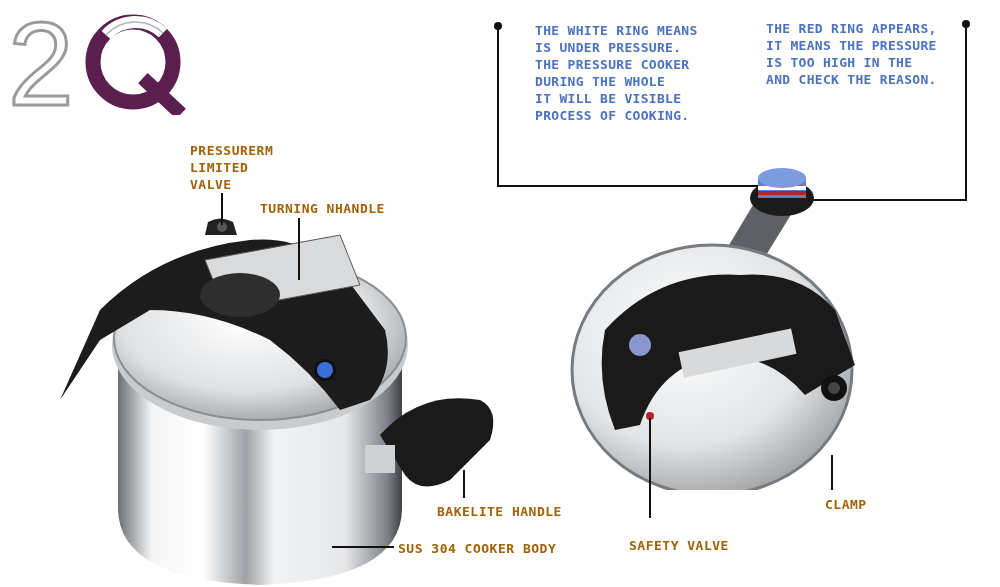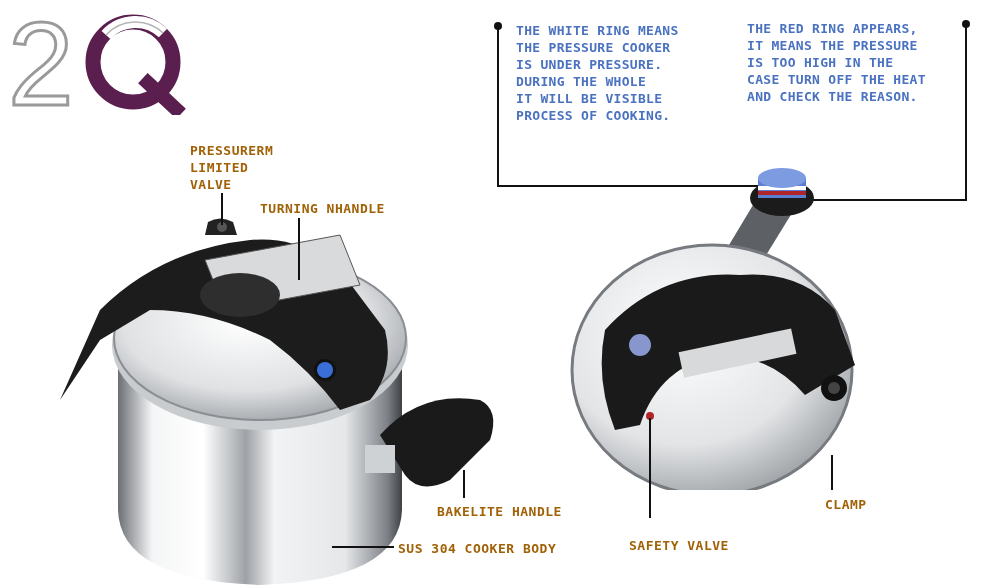--- a/index.html
+++ b/index.html
@@ -1,51 +1,50 @@
 <!DOCTYPE html>
 <html><head>
 <meta charset="utf-8">
 <style>
   html, body { margin:0; padding:0; background:#ffffff; }
   body { width:1000px; height:587px; position:relative; overflow:hidden;
          font-family:"DejaVu Sans Mono","Liberation Mono",monospace; }
   .label { position:absolute; color:#a16207; font-size:13px; font-weight:bold;
            line-height:17px; letter-spacing:0.5px; white-space:pre; }
   .note { position:absolute; color:#4a72c0; font-size:13px; font-weight:bold;
-          line-height:17px; letter-spacing:0.3px; }
+          line-height:17px; letter-spacing:0.3px;margin-left:19px; }
   .note div { white-space:nowrap; }
   .line { position:absolute; background:#111; }
   .dot { position:absolute; width:8px; height:8px; border-radius:50%; background:#111; }
   svg { position:absolute; }
   .logo { position:absolute; left:8px; top:5px; }
 </style>
 </head>
 <body>
 
 <svg class="logo" width="180" height="110" viewBox="0 0 180 110">
   <text x="0" y="100" font-family="Liberation Sans, sans-serif" font-size="118" fill="#ffffff" stroke="#9a9a9a" stroke-width="3">2</text>
   <circle cx="125" cy="57" r="40" fill="none" stroke="#5a1f4e" stroke-width="15"></circle>
   <path d="M98,30 A40,40 0 0 1 155,28" fill="none" stroke="#ffffff" stroke-width="12"></path>
   <path d="M98,30 A40,40 0 0 1 155,28" fill="none" stroke="#b5b5b5" stroke-width="1.5"></path>
   <path d="M140,78 L168,104" stroke="#5a1f4e" stroke-width="14" stroke-linecap="square"></path>
 </svg>
 
 <div class="note" style="left:516px;top:22px;">
   <div>THE WHITE RING MEANS</div>
+  <div>IS UNDER PRESSURE.</div>
   <div>THE PRESSURE COOKER</div>
-  <div>IS UNDER PRESSURE.</div>
   <div>DURING THE WHOLE</div>
   <div>IT WILL BE VISIBLE</div>
   <div>PROCESS OF COOKING.</div>
 </div>
 <div class="note" style="left:747px;top:20px;">
   <div>THE RED RING APPEARS,</div>
   <div>IT MEANS THE PRESSURE</div>
   <div>IS TOO HIGH IN THE</div>
-  <div>CASE TURN OFF THE HEAT</div>
   <div>AND CHECK THE REASON.</div>
 </div>
 
 <div class="dot" style="left:494px;top:22px;"></div>
 <div class="line" style="left:497px;top:26px;width:2px;height:160px;"></div>
 <div class="line" style="left:497px;top:185px;width:268px;height:2px;"></div>
 <div class="dot" style="left:962px;top:20px;"></div>
 <div class="line" style="left:965px;top:24px;width:2px;height:177px;"></div>
 <div class="line" style="left:808px;top:199px;width:159px;height:2px;"></div>
 

